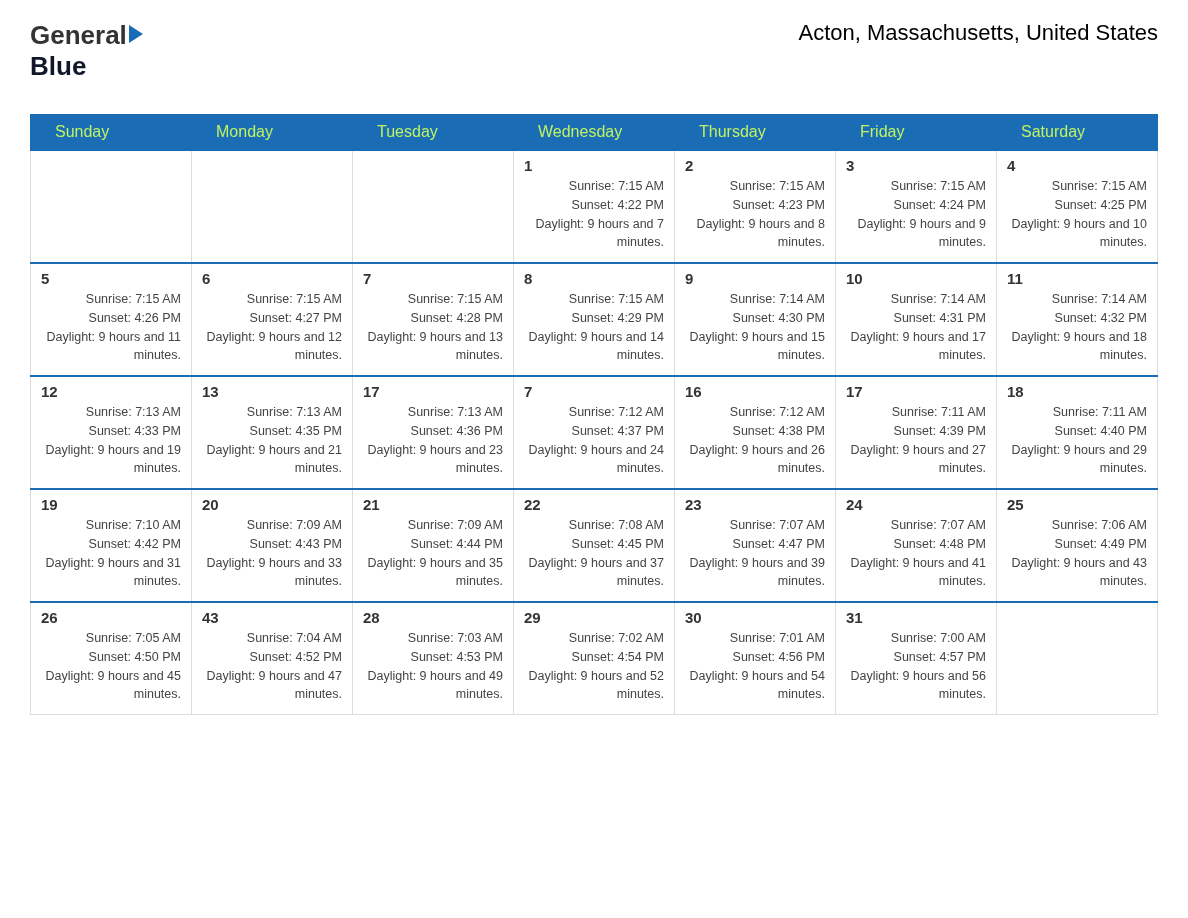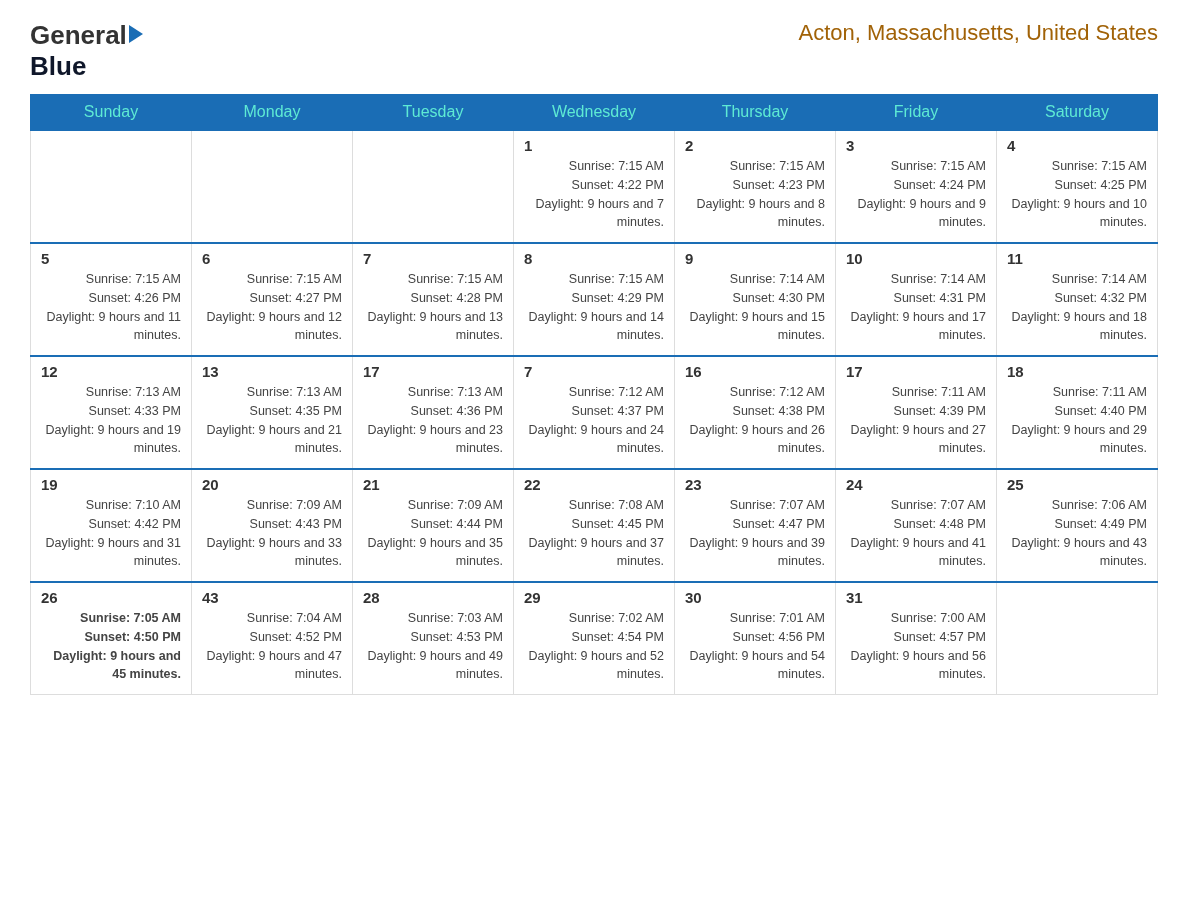--- a/index.html
+++ b/index.html
@@ -7,51 +7,51 @@
       font-family: Arial, sans-serif;
       background: #fff;
       padding: 20px 30px;
       width: 1188px;
       min-height: 918px;
     }
     .header {
       display: flex;
       justify-content: space-between;
       align-items: flex-start;
-      margin-bottom: 12px;
+      margin-bottom: 32px;
     }
     .logo {
       display: flex;
       flex-direction: column;
       align-items: flex-start;
     }
     .title-block {
       text-align: right;
     }
     .month-title {
       font-size: 52px;
       font-weight: bold;
       color: #333;
       line-height: 1.1;
     }
     .location-title {
       font-size: 22px;
-      color: #a16207;
+      color: #000000;
     }
     .calendar-table {
       width: 100%;
       border-collapse: collapse;
     }
     .calendar-table th {
       background-color: #1a6db5;
-      color: #5eead4;
+      color: #bef264;
       font-size: 16px;
       font-weight: normal;
-      padding: 8px 14px;
-      text-align: center;
+      padding: 8px 24px;
+      text-align: left;
       border: 1px solid #1a6db5;
     }
     .calendar-table td {
       vertical-align: top;
       padding: 6px 10px 10px 10px;
       border: 1px solid #ccc;
       width: 14.28%;
       font-size: 13px;
       color: #333;
       min-height: 90px;
@@ -290,21 +290,21 @@
         <td>
           <span class="day-number">25</span>
           <div class="day-info" style="white-space: pre-line;">Sunrise: 7:06 AM
 Sunset: 4:49 PM
 Daylight: 9 hours and 43 minutes.</div>
         </td>
       </tr>
       <tr>
         <td>
           <span class="day-number">26</span>
-          <div class="day-info" style="white-space: pre-line; font-weight: bold;">Sunrise: 7:05 AM
+          <div class="day-info" style="white-space: pre-line;">Sunrise: 7:05 AM
 Sunset: 4:50 PM
 Daylight: 9 hours and 45 minutes.</div>
         </td>
         <td>
           <span class="day-number">43</span>
           <div class="day-info" style="white-space: pre-line;">Sunrise: 7:04 AM
 Sunset: 4:52 PM
 Daylight: 9 hours and 47 minutes.</div>
         </td>
         <td>

